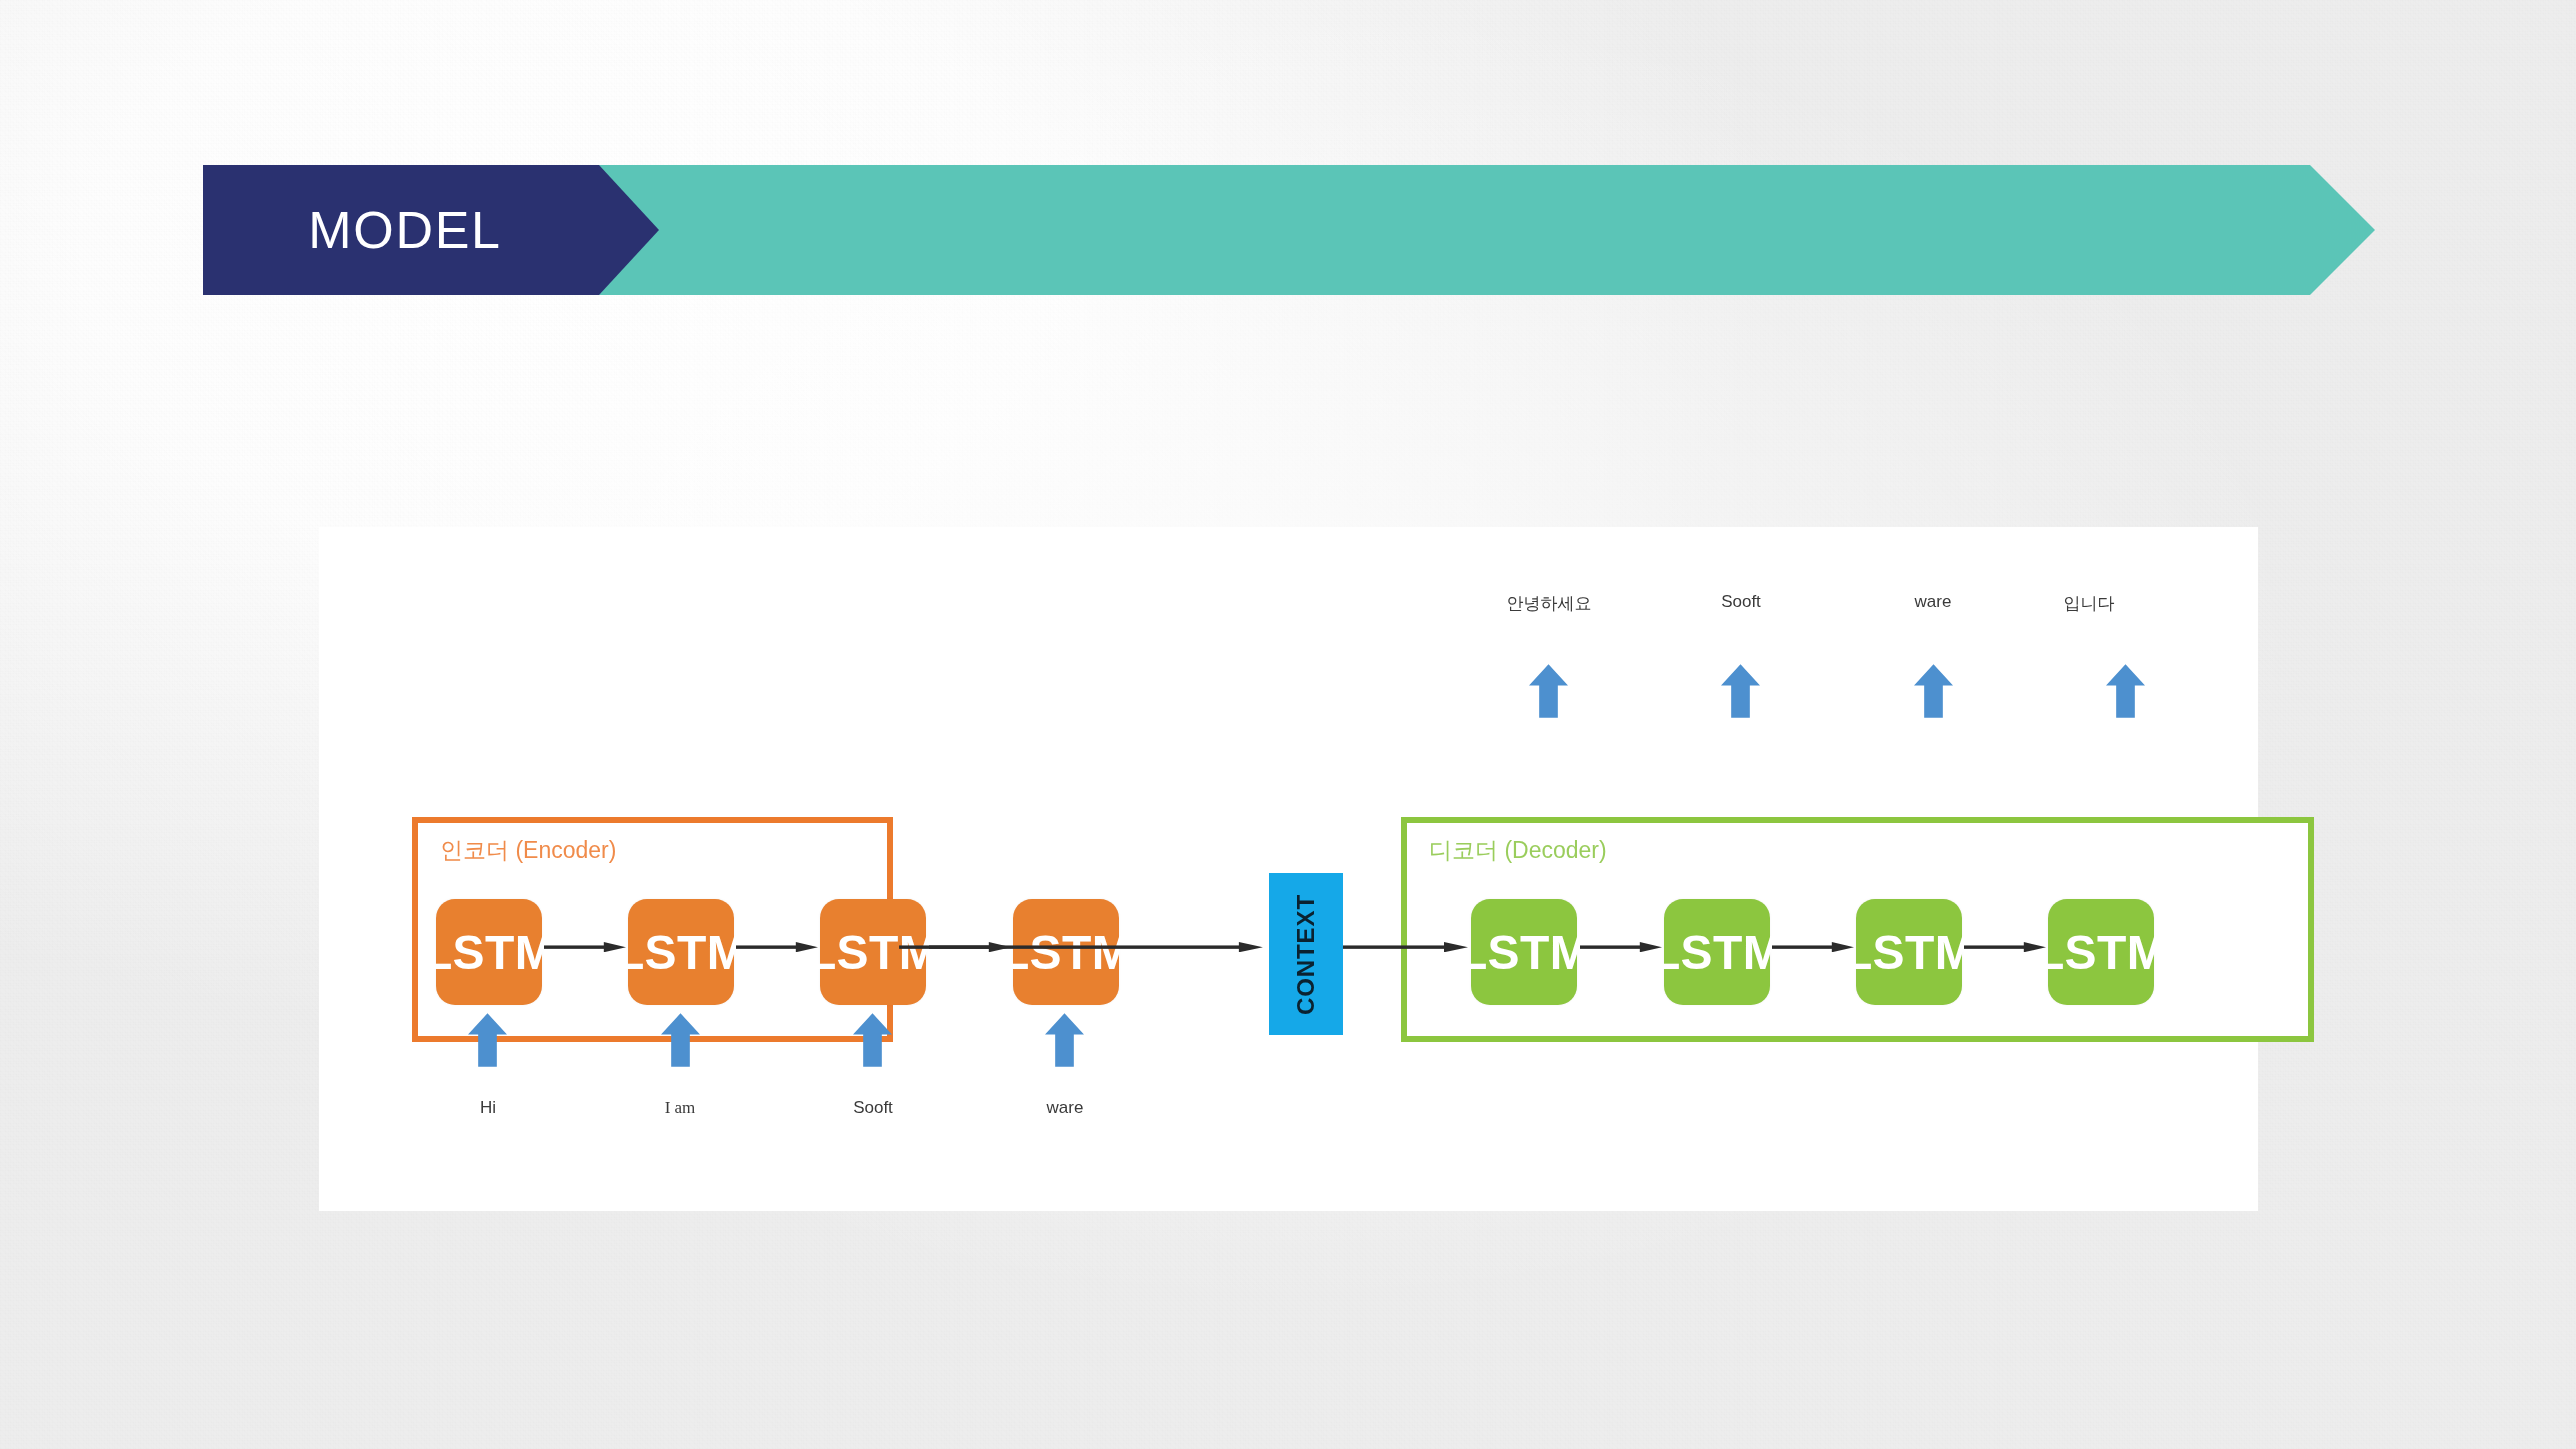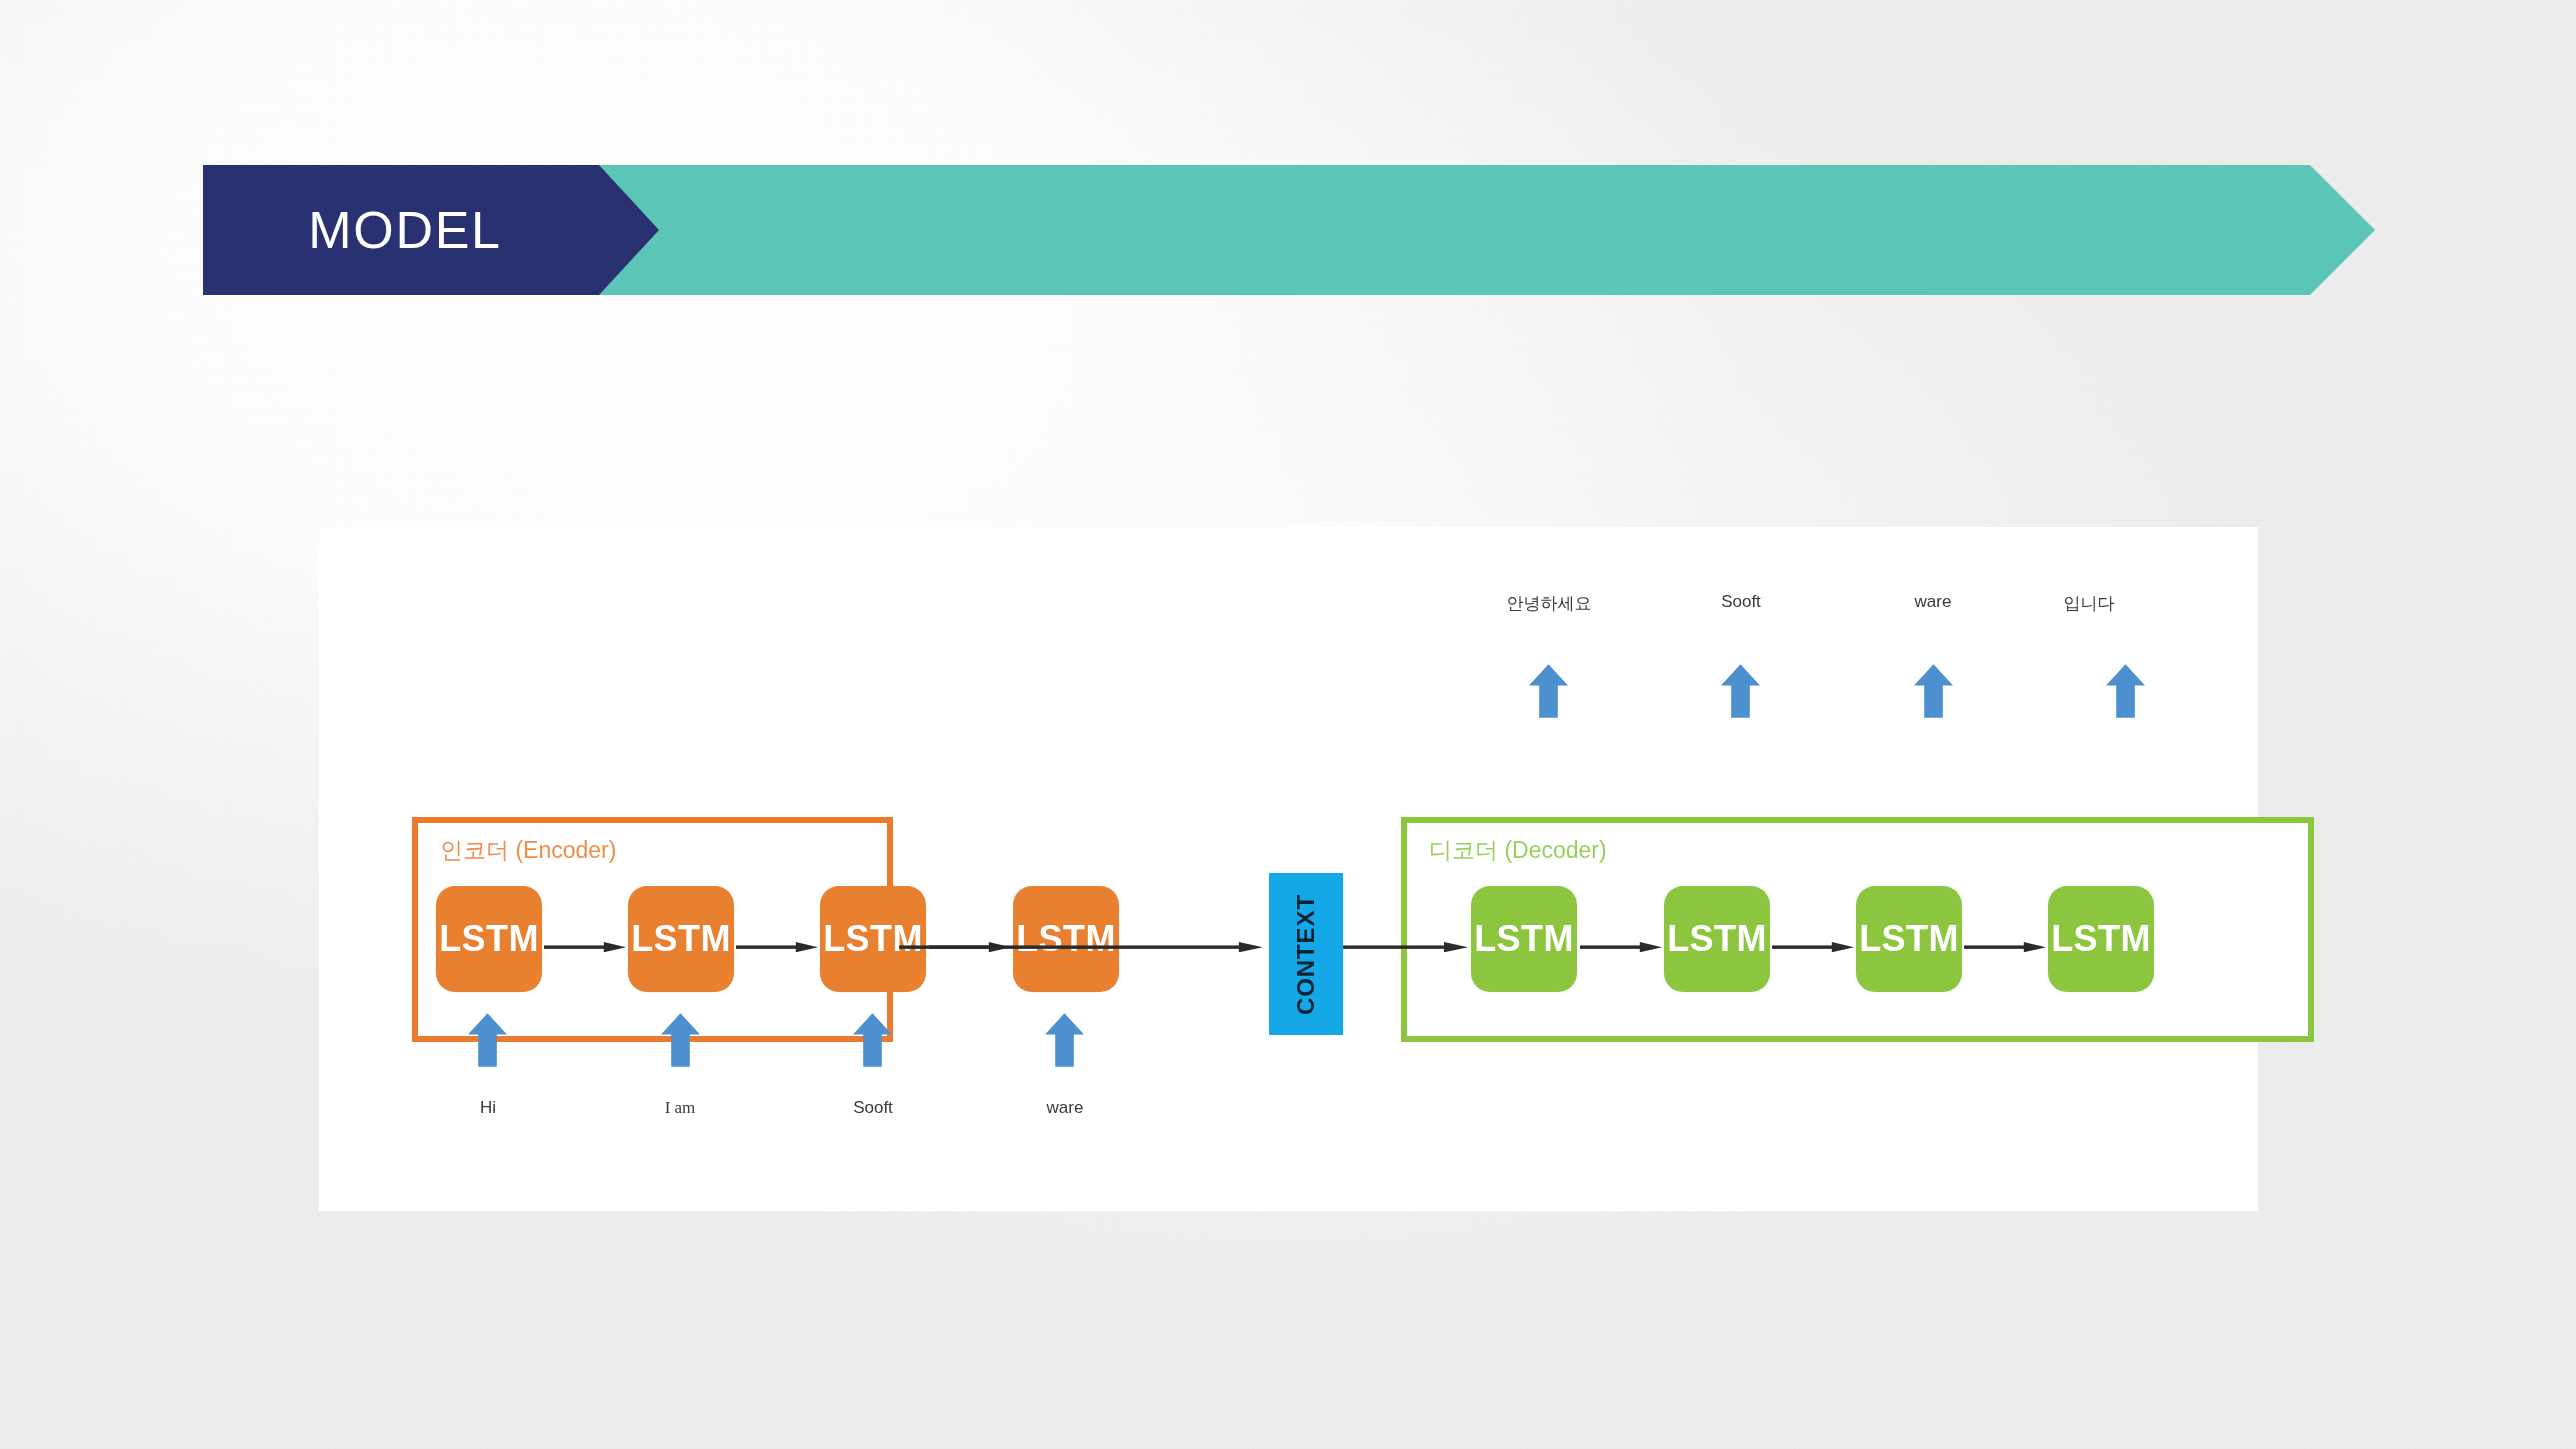--- a/index.html
+++ b/index.html
@@ -143,24 +143,24 @@
   
   .lstm {
     position: absolute;
     width: 106px;
     height: 106px;
     border-radius: 19px;
     display: flex;
     align-items: center;
     justify-content: center;
     color: #ffffff;
-    font-size: 36px;
+    font-size: 48px;
     font-weight: bold;
     letter-spacing: 0.4px;
-    top: 359px;
+    top: 372px;
     box-shadow: 0 0 2.6px rgba(0,0,0,0.06);
   }
   .lstm.enc { background: #e8802f; }
   .lstm.dec { background: #8cc63f; }
 
   .lstm.e0 { left: 117px; }
   .lstm.e1 { left: 309px; }
   .lstm.e2 { left: 501px; }
   .lstm.e3 { left: 694px; }
 

